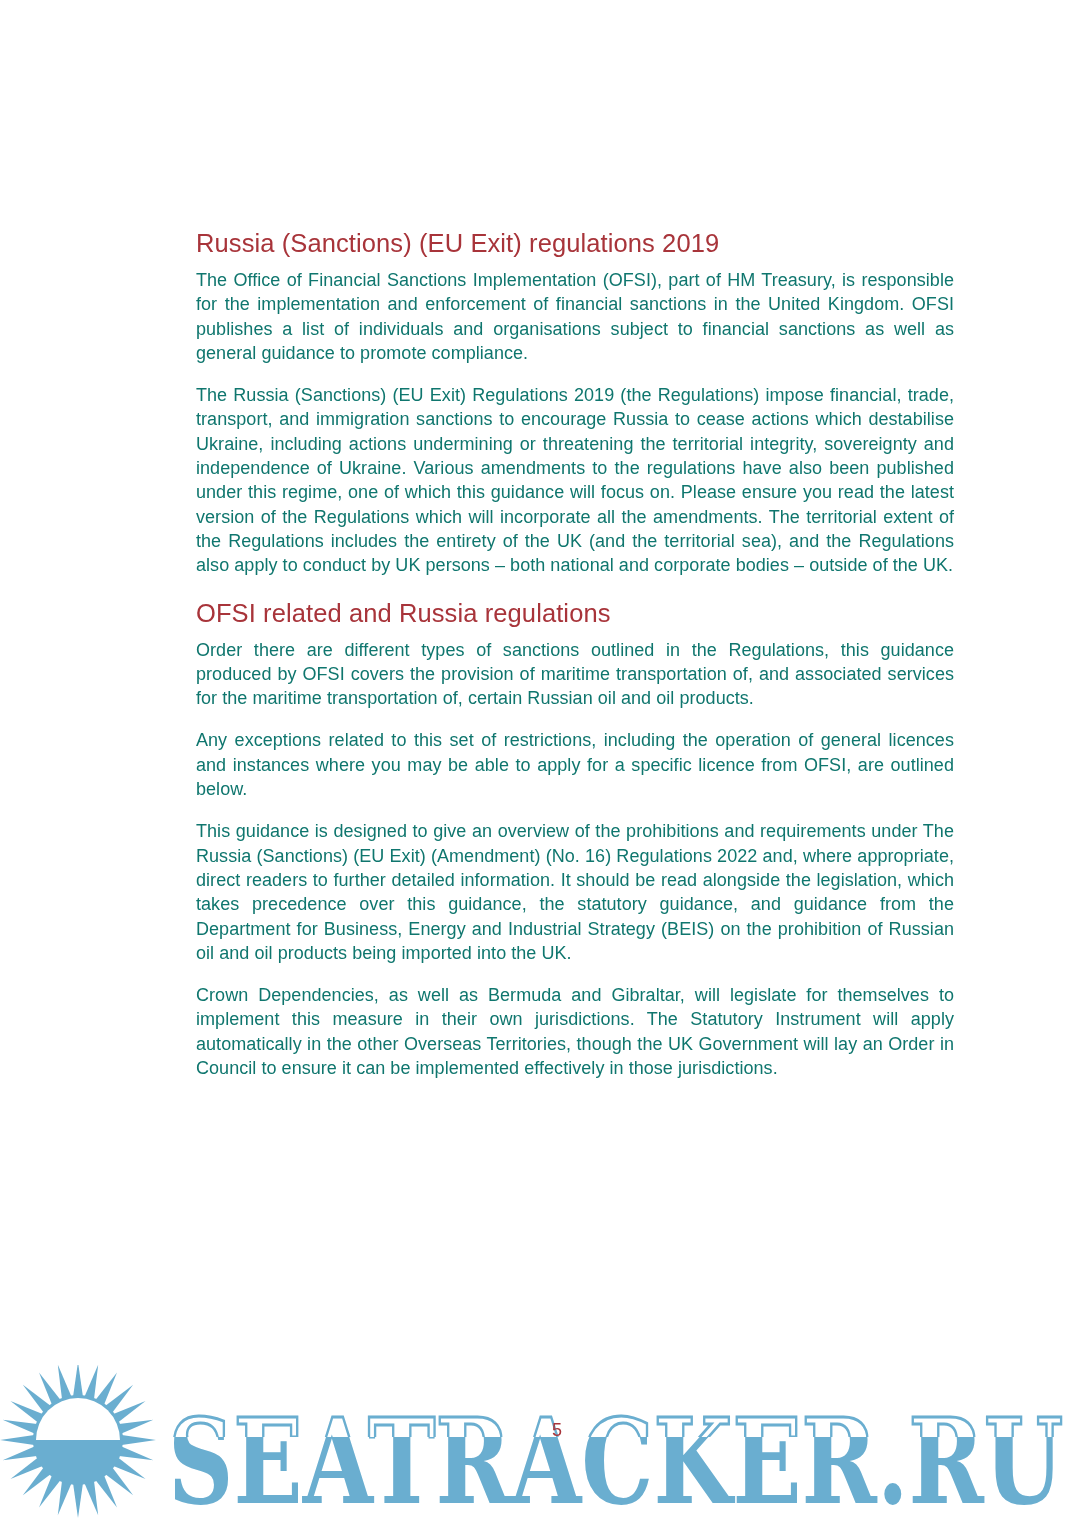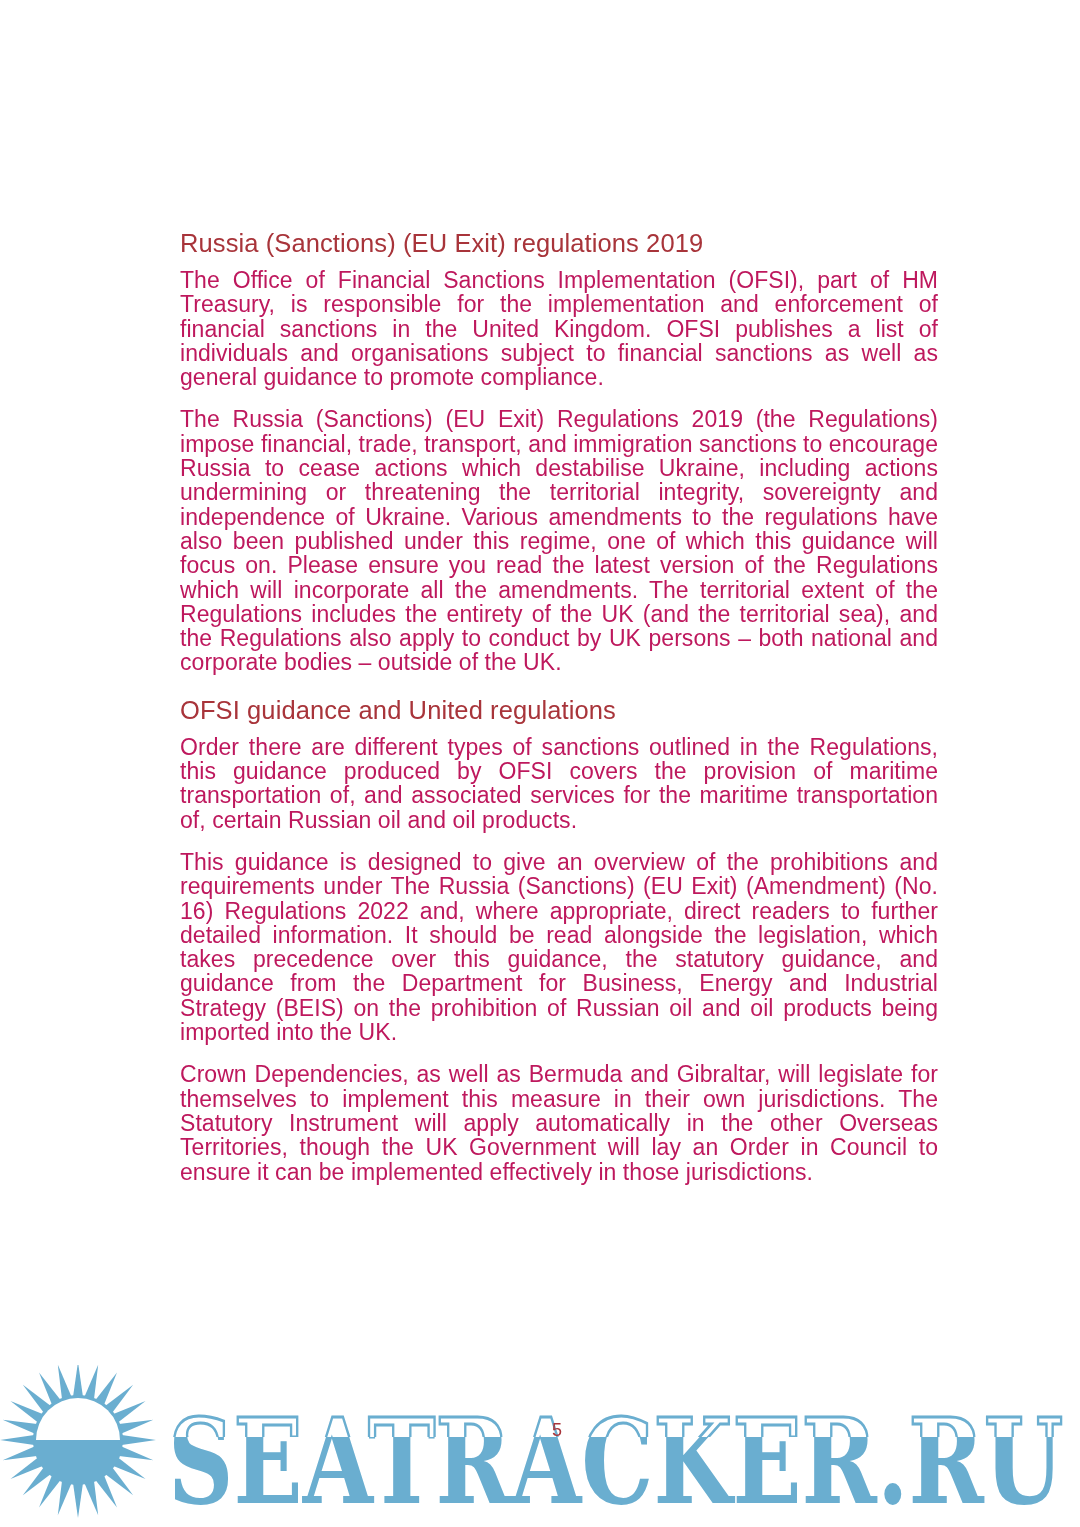--- a/index.html
+++ b/index.html
@@ -1,33 +1,34 @@
 <!DOCTYPE html>
 <html><head>
 <meta charset="utf-8">
 <style>
   html, body { margin: 0; padding: 0; background: #ffffff; }
   body { width: 1080px; height: 1527px; position: relative; overflow: hidden; font-family: "Liberation Sans", sans-serif; }
-  .content { position: absolute; left: 180px; top: 226px; width: 758px; }
+  .content { position: absolute; left: 196px; top: 226px; width: 758px; }
   h2 { font-family: "Liberation Sans", sans-serif; font-weight: normal; color: #a8343a; font-size: 25.5px; margin: 0 0 8px 0; line-height: 34px; letter-spacing: 0.1px; }
-  p { font-size: 23px; line-height: 24.3px; color: #be185d; margin: 0 0 18px 0; text-align: justify; letter-spacing: 0.05px; }
+  p { font-size: 18px; line-height: 24.3px; color: #0f766e; margin: 0 0 18px 0; text-align: justify; letter-spacing: 0.05px; }
   .sec2 { margin-top: 14px; }
   .watermark { position: absolute; left: 0; top: 1365px; width: 1080px; height: 160px; }
   .page-num { position: absolute; left: 552px; top: 1420px; color: #a8343a; font-size: 18px; font-family: "Liberation Sans", sans-serif; }
 </style>
 </head>
 <body>
 
 <div class="content">
   <h2>Russia (Sanctions) (EU Exit) regulations 2019</h2>
   <p>The Office of Financial Sanctions Implementation (OFSI), part of HM Treasury, is responsible for the implementation and enforcement of financial sanctions in the United Kingdom. OFSI publishes a list of individuals and organisations subject to financial sanctions as well as general guidance to promote compliance.</p>
   <p>The Russia (Sanctions) (EU Exit) Regulations 2019 (the Regulations) impose financial, trade, transport, and immigration sanctions to encourage Russia to cease actions which destabilise Ukraine, including actions undermining or threatening the territorial integrity, sovereignty and independence of Ukraine. Various amendments to the regulations have also been published under this regime, one of which this guidance will focus on. Please ensure you read the latest version of the Regulations which will incorporate all the amendments. The territorial extent of the Regulations includes the entirety of the UK (and the territorial sea), and the Regulations also apply to conduct by UK persons – both national and corporate bodies – outside of the UK.</p>
 
-  <h2 class="sec2">OFSI guidance and United regulations</h2>
+  <h2 class="sec2">OFSI related and Russia regulations</h2>
   <p>Order there are different types of sanctions outlined in the Regulations, this guidance produced by OFSI covers the provision of maritime transportation of, and associated services for the maritime transportation of, certain Russian oil and oil products.</p>
+  <p>Any exceptions related to this set of restrictions, including the operation of general licences and instances where you may be able to apply for a specific licence from OFSI, are outlined below.</p>
   <p>This guidance is designed to give an overview of the prohibitions and requirements under The Russia (Sanctions) (EU Exit) (Amendment) (No. 16) Regulations 2022 and, where appropriate, direct readers to further detailed information. It should be read alongside the legislation, which takes precedence over this guidance, the statutory guidance, and guidance from the Department for Business, Energy and Industrial Strategy (BEIS) on the prohibition of Russian oil and oil products being imported into the UK.</p>
   <p>Crown Dependencies, as well as Bermuda and Gibraltar, will legislate for themselves to implement this measure in their own jurisdictions. The Statutory Instrument will apply automatically in the other Overseas Territories, though the UK Government will lay an Order in Council to ensure it can be implemented effectively in those jurisdictions.</p>
 </div>
 
 <svg class="watermark" viewBox="0 0 1080 160" xmlns="http://www.w3.org/2000/svg">
   <defs>
     <clipPath id="lowerhalf">
         <rect x="0" y="72" width="1080" height="100"></rect>
       </clipPath>
     <clipPath id="upperhalf">

